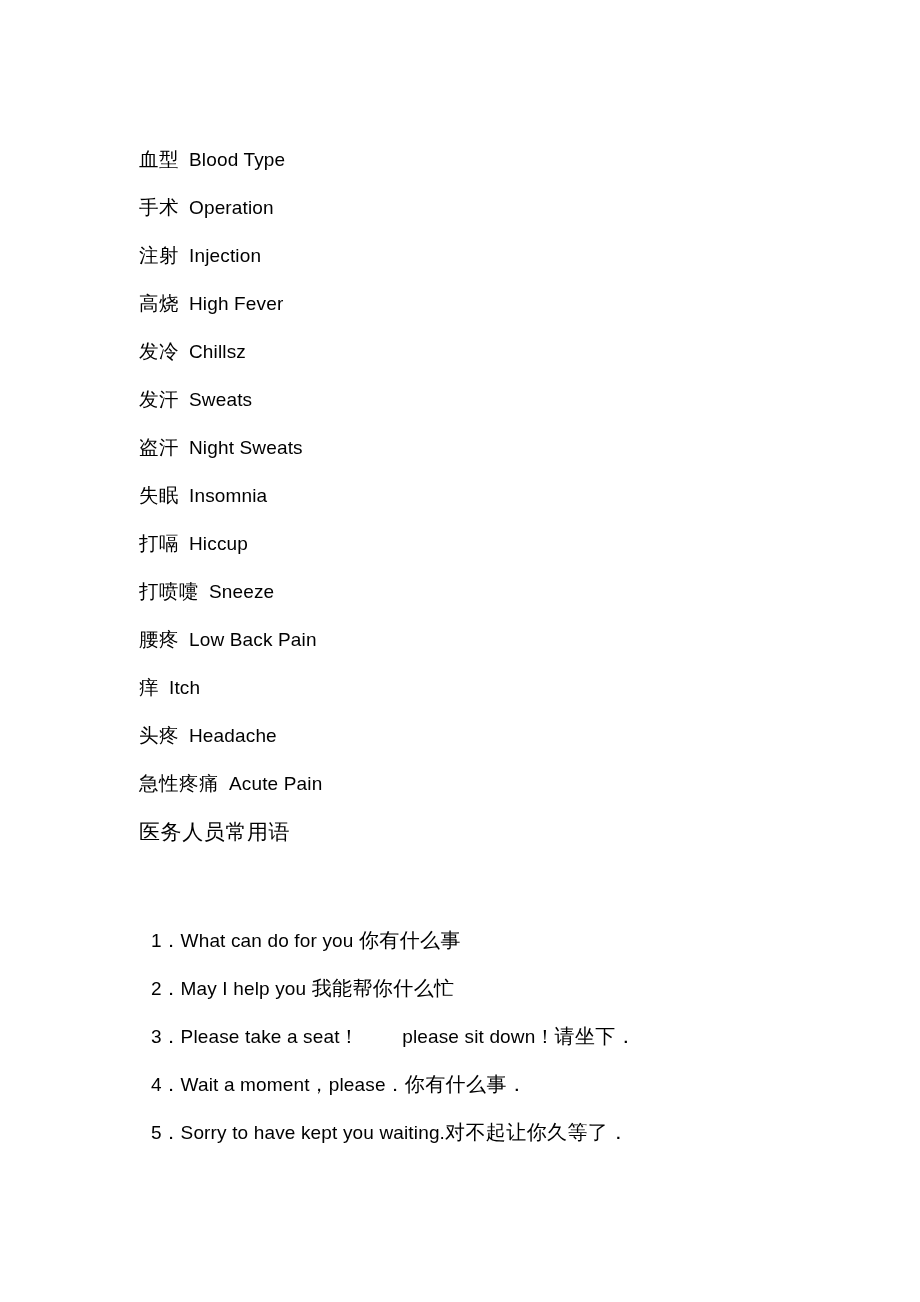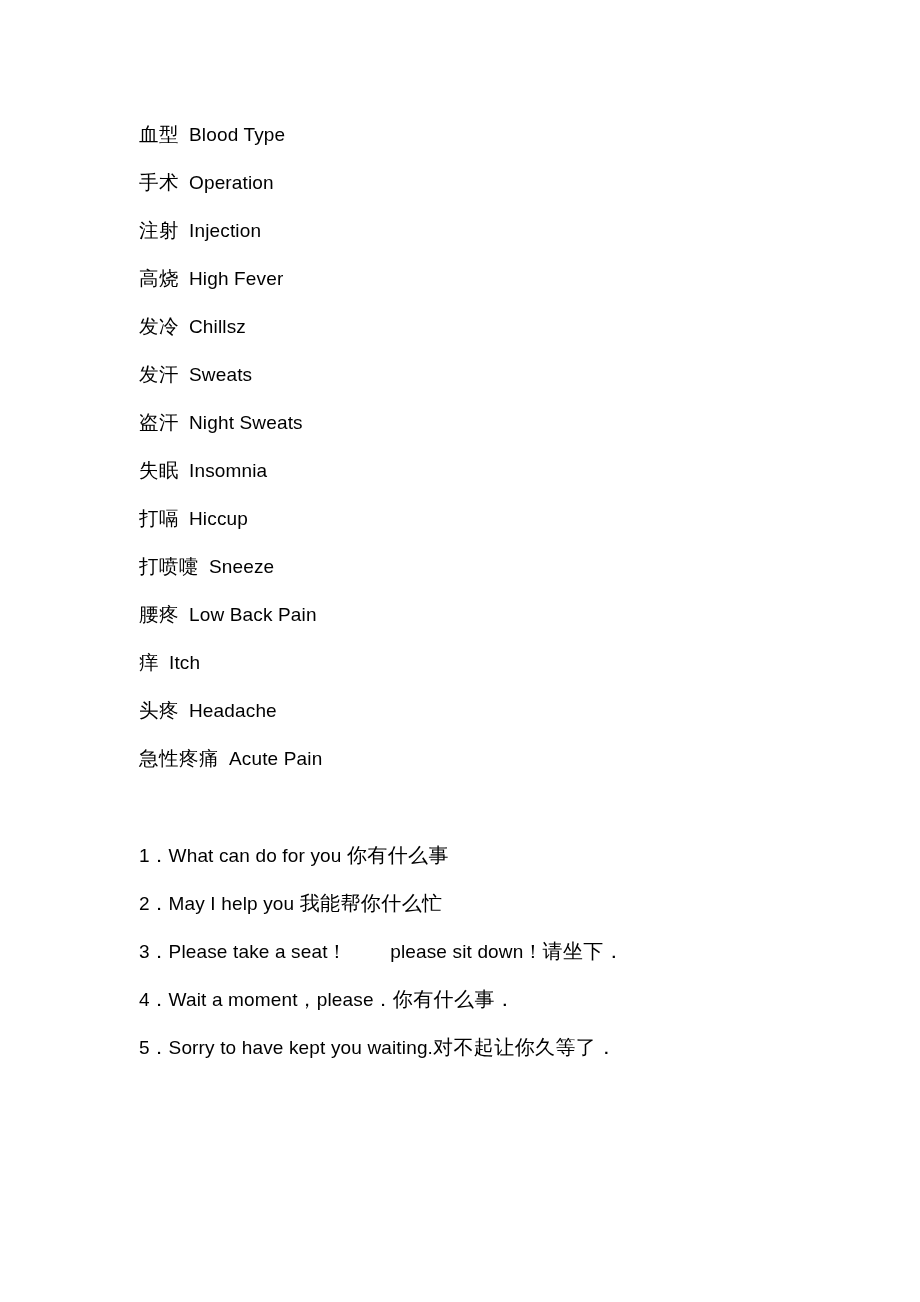--- a/index.html
+++ b/index.html
@@ -22,21 +22,21 @@
     left: 0;
     width: 920px;
     height: 1302px;
     background: #ffffff;
     overflow: hidden;
   }
 
   .content {
     position: absolute;
     left: 139px;
-    top: 111px;
+    top: 136px;
     width: 740px;
   }
 
   
   .vocab-list {
     margin: 0;
     padding: 0;
     list-style: none;
   }
   .vocab-row {
@@ -70,21 +70,21 @@
     line-height: 48px;
     font-family: "Liberation Serif", "DejaVu Serif", serif;
     font-size: 21px;
     letter-spacing: 0.6px;
     color: #000;
     white-space: nowrap;
   }
 
   
   .phrase-list {
-    margin: 0;
+    margin: 12px;
     padding: 0;
     list-style: none;
   }
   .phrase-row {
     height: 48px;
     line-height: 48px;
     white-space: pre;
     font-size: 0;
   }
   .phrase-num {
@@ -152,20 +152,21 @@
         <span class="vocab-cn">痒</span><span class="vocab-gap"></span><span class="vocab-en">Itch</span>
       </li>
       <li class="vocab-row">
         <span class="vocab-cn">头疼</span><span class="vocab-gap"></span><span class="vocab-en">Headache</span>
       </li>
       <li class="vocab-row">
         <span class="vocab-cn">急性疼痛</span><span class="vocab-gap"></span><span class="vocab-en">Acute Pain</span>
       </li>
     </ul>
 
+    <div class="section-heading">医务人员常用语</div>
 
     <ul class="phrase-list">
       <li class="phrase-row">
         <span class="phrase-num">1．</span><span class="phrase-en">What can do for you </span><span class="phrase-cn">你有什么事</span>
       </li>
       <li class="phrase-row">
         <span class="phrase-num">2．</span><span class="phrase-en">May I help you </span><span class="phrase-cn">我能帮你什么忙</span>
       </li>
       <li class="phrase-row">
         <span class="phrase-num">3．</span><span class="phrase-en">Please take a seat！        please sit down！</span><span class="phrase-cn">请坐下．</span>

